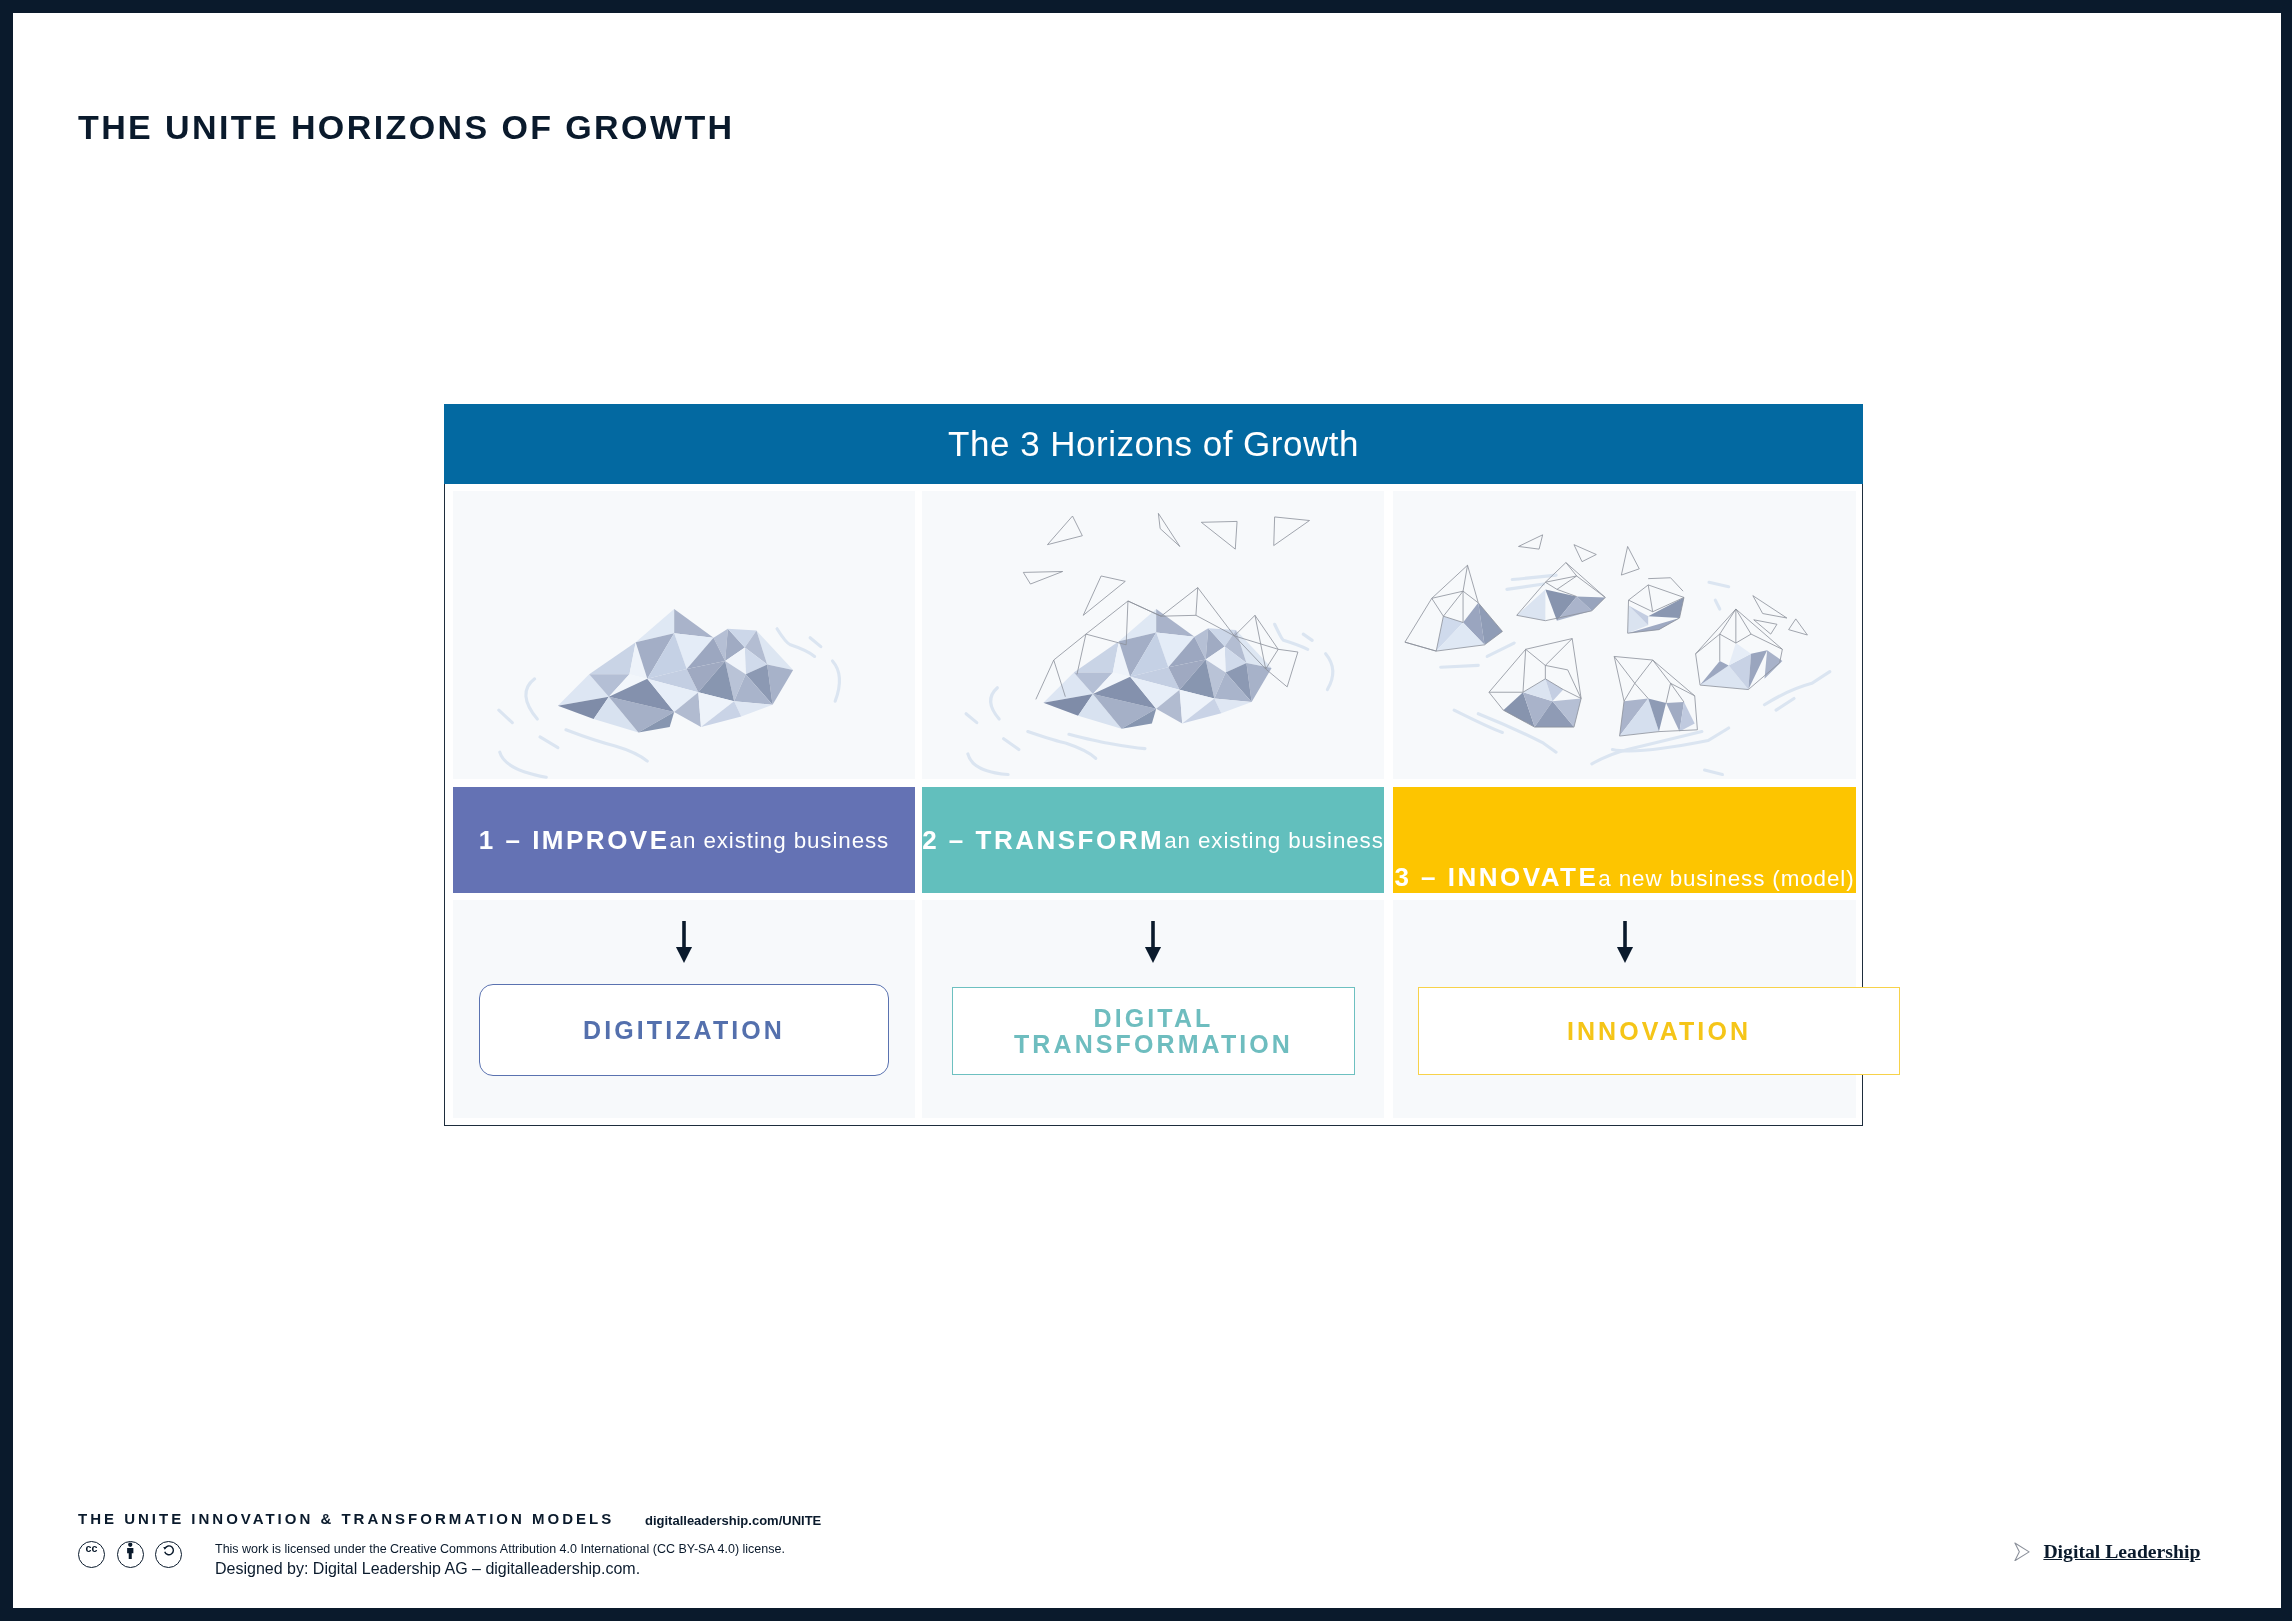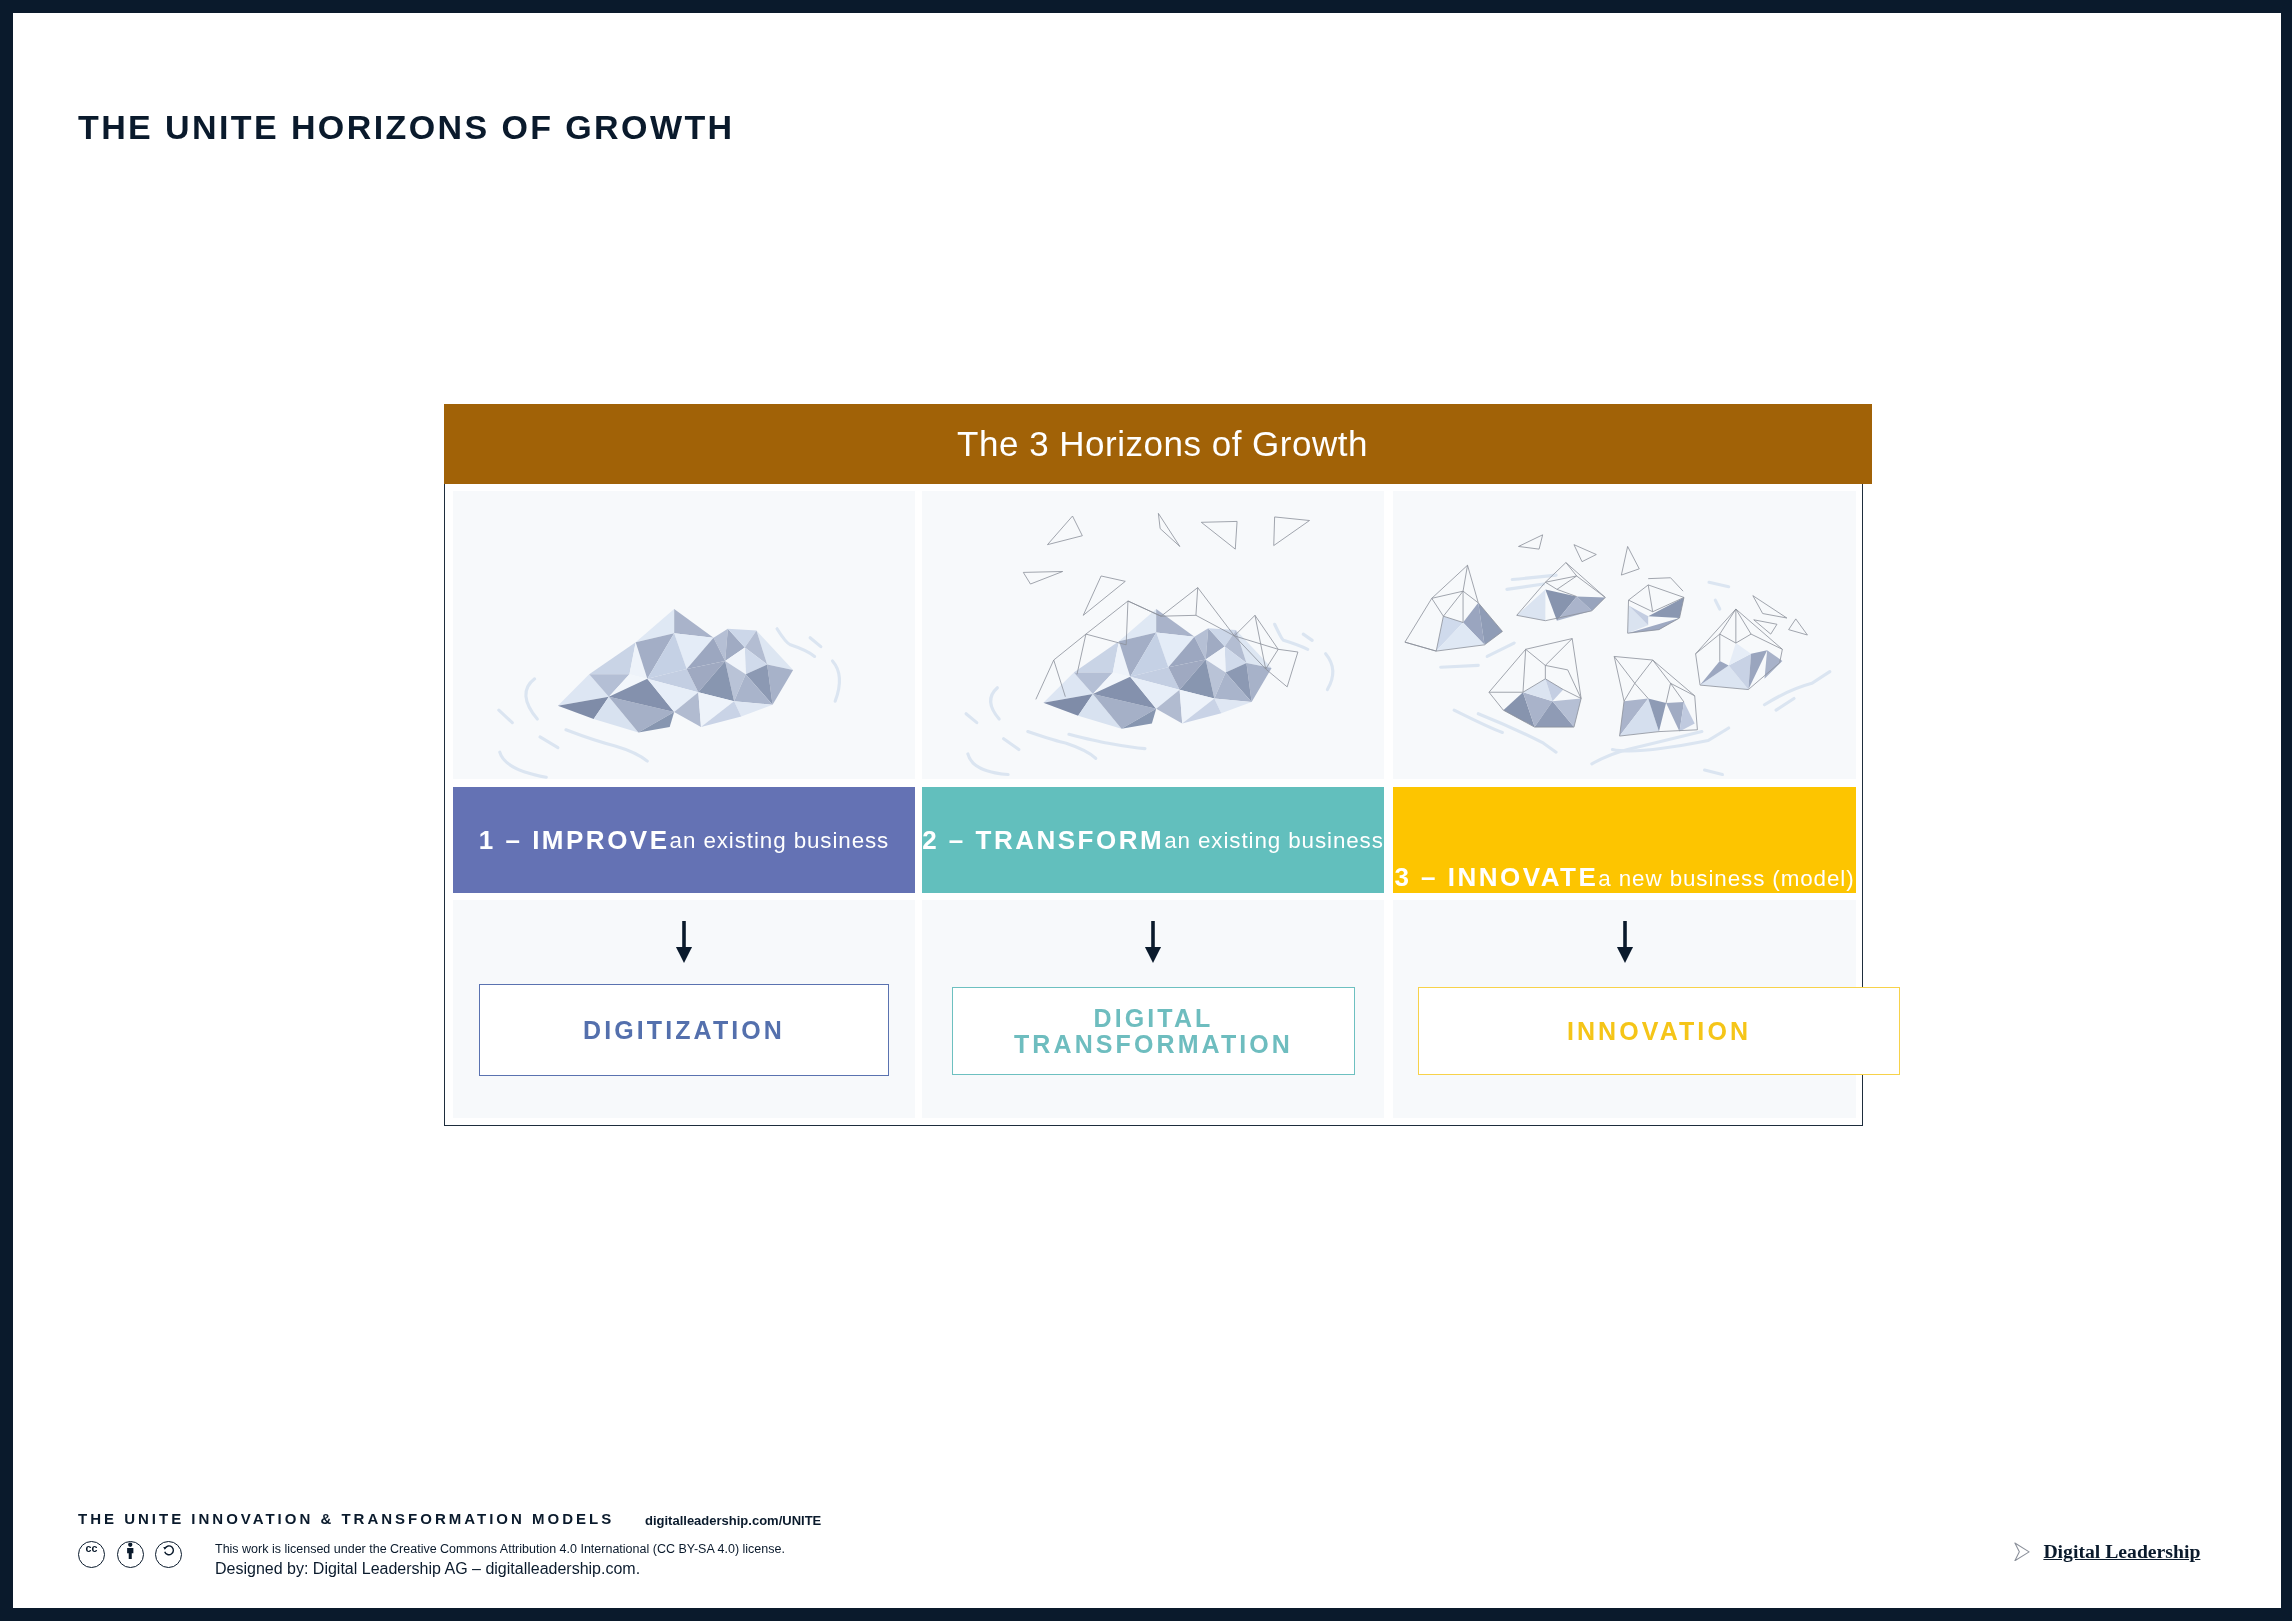--- a/index.html
+++ b/index.html
@@ -21,21 +21,21 @@
   .band-sub { font-size: 22.4px; line-height: 29px; letter-spacing: 0.9px; white-space: nowrap; }
   .lower { position: absolute; left: 0; top: 409px; width: 100%; height: 218px; background: #f7f9fb; }
   .arrow { position: absolute; top: 20.6px; width: 18px; height: 42px; margin-left: -9px; left: 50%; }
   .outcome { position: absolute; box-sizing: border-box; border: 1.8px solid; background: #ffffff; display: flex; flex-direction: column; align-items: center; justify-content: center; }
   .outcome span { display: block; font-size: 25px; line-height: 26px; font-weight: bold; letter-spacing: 3.1px; white-space: nowrap; text-align: center; }
   .outcome span:empty { display: none; }
 
   .c1 .band { background: #6472b4; }
   .c2 .band { background: #62bfbd; }
   .c3 .band { background: #fdc500; align-items: flex-end; }
-  .c1 .outcome { border-color: #5a72b0; color: #5470ad; }
+  .c1 .outcome { border-color: #5a72b0; color: #5470ad; border-radius: 14px; }
   .c2 .outcome { border-color: #6dc0c0; color: #6ebdbf; justify-content: center; }
   .c3 .outcome { border-color: #f7d24a; color: #f5c518; }
 
   .footer-heading { position: absolute; left: 78px; top: 1511px; font-size: 15px; line-height: 15px; font-weight: bold; letter-spacing: 3px; color: #0a1a2c; white-space: nowrap; }
   .footer-url { position: absolute; left: 645px; top: 1514px; font-size: 13px; line-height: 13.4px; font-weight: bold; color: #0a1a2c; white-space: nowrap; }
   .cc-icons { position: absolute; left: 78px; top: 1541px; display: flex; gap: 11.6px; }
   .cc-icon { width: 27px; height: 27px; box-sizing: border-box; border: 1.8px solid #0a1a2c; border-radius: 50%; display: flex; align-items: flex-start; justify-content: center; font-size: 10.7px; font-weight: bold; color: #0a1a2c; }
   .license { position: absolute; left: 215px; top: 1540px; font-size: 12.5px; line-height: 19px; color: #0a1a2c; white-space: nowrap; }
   .license .designed { font-weight: normal; font-size: 16px; }
 
@@ -47,21 +47,21 @@
 </style>
 </head>
 <body>
 
 <div id="canvas">
   <div class="sheet"></div>
 
   <div class="page-title">THE UNITE HORIZONS OF GROWTH</div>
 
   <div class="frame"></div>
-  <div class="frame-header" style="background-color: #a16207; padding-left: 9px;">
+  <div class="frame-header" style="background-color: #0369a1;">
     <div class="frame-title">The 3 Horizons of Growth</div>
   </div>
 
   <div class="col c1" style="left:453px;width:462px;">
     <div class="illus">
       <svg width="462" height="288" viewBox="0 0 516 322">
         <g>
           <path class="ripple" d="M91,210 Q70,226 94,255"></path>
           <path class="ripple" d="M51,245 L66,259"></path>
           <path class="ripple" d="M97,275 L117,287"></path>

